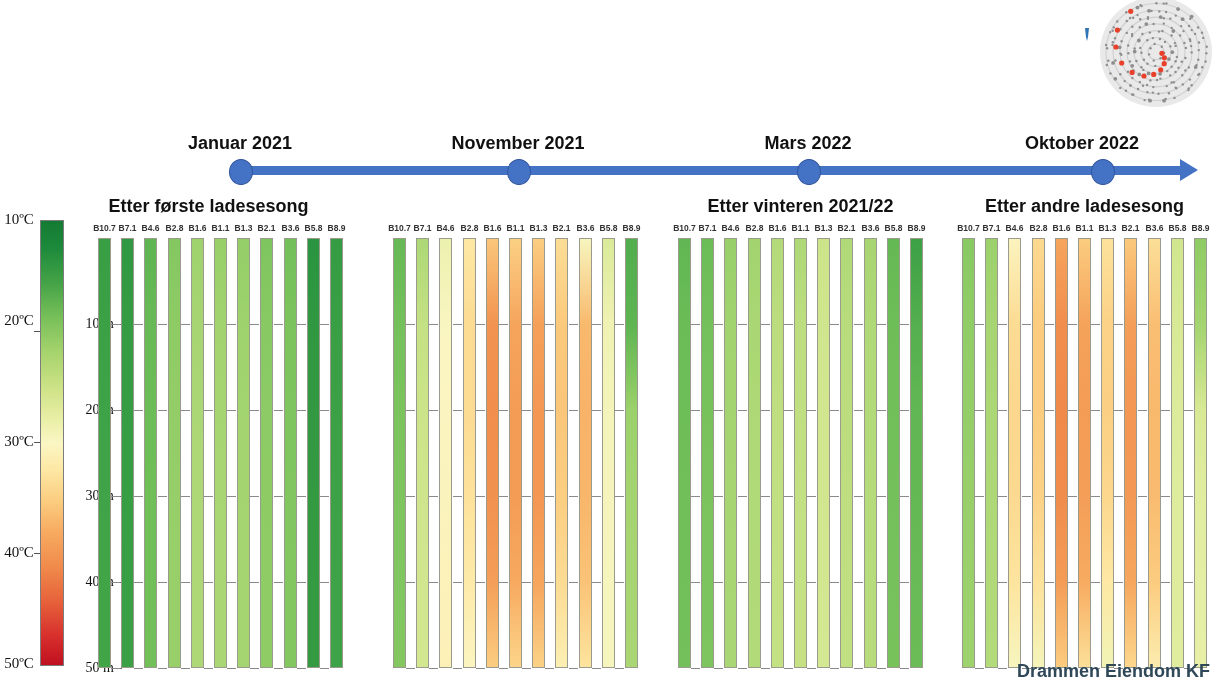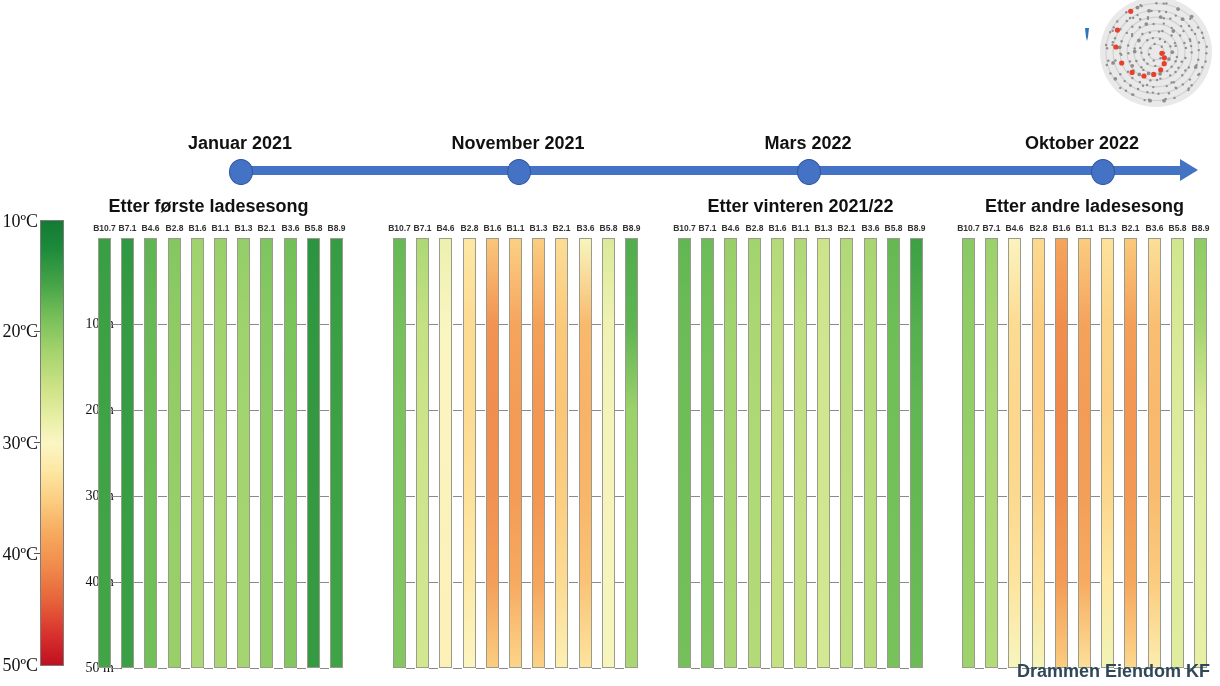--- a/index.html
+++ b/index.html
@@ -65,22 +65,22 @@
       #fbf6c4 50%,
       #fde8a4 56%,
       #fbcd80 63%,
       #f7ab60 70%,
       #f08a4b 78%,
       #e6603a 86%,
       #d8322d 93%,
       #c01020 100%);
   }
   .cb-label{
-    position:absolute;left:0px;width:38px;text-align:right;
-    font-size:18px;color:#111111;font-family:"Liberation Serif",serif;
+    position:absolute;left:0px;width:38px;text-align:center;
+    font-size:15px;color:#111111;font-family:"Liberation Serif",serif;
   }
   .cb-tick{position:absolute;left:34px;width:6px;height:1px;background:#555;}
 
   
   .panel{position:absolute;top:196px;height:478px;}
   .panel-title{
     position:absolute;left:50%;top:0px;transform:translateX(-50%);
     font-size:18px;font-weight:bold;color:#111111;white-space:nowrap;
   }
   .bore-labels{position:absolute;left:0;top:27px;width:100%;height:14px;}
@@ -335,21 +335,21 @@
 
   <div class="tl-label" style="left:240px">Januar 2021</div>
   <div class="tl-label" style="left:518px">November 2021</div>
   <div class="tl-label" style="left:808px">Mars 2022</div>
   <div class="tl-label" style="left:1082px">Oktober 2022</div>
 
   <div id="colorbar-wrap">
     <div id="colorbar"></div>
     <div id="colorbar-labels">
         <div class="cb-label" style="top: -1px;">10ºC</div>
-        <div class="cb-label" style="top: 109px;">20ºC</div>
+        <div class="cb-label" style="top: 100px;">20ºC</div>
         <div class="cb-tick" style="top: 119px;"></div>
         <div class="cb-label" style="top: 221px;">30ºC</div>
         <div class="cb-tick" style="top: 230px;"></div>
         <div class="cb-label" style="top: 332px;">40ºC</div>
         <div class="cb-tick" style="top: 341px;"></div>
         <div class="cb-label" style="top: 443px;">50ºC</div>
       </div>
   </div>
 
   <div id="depth-axis">

